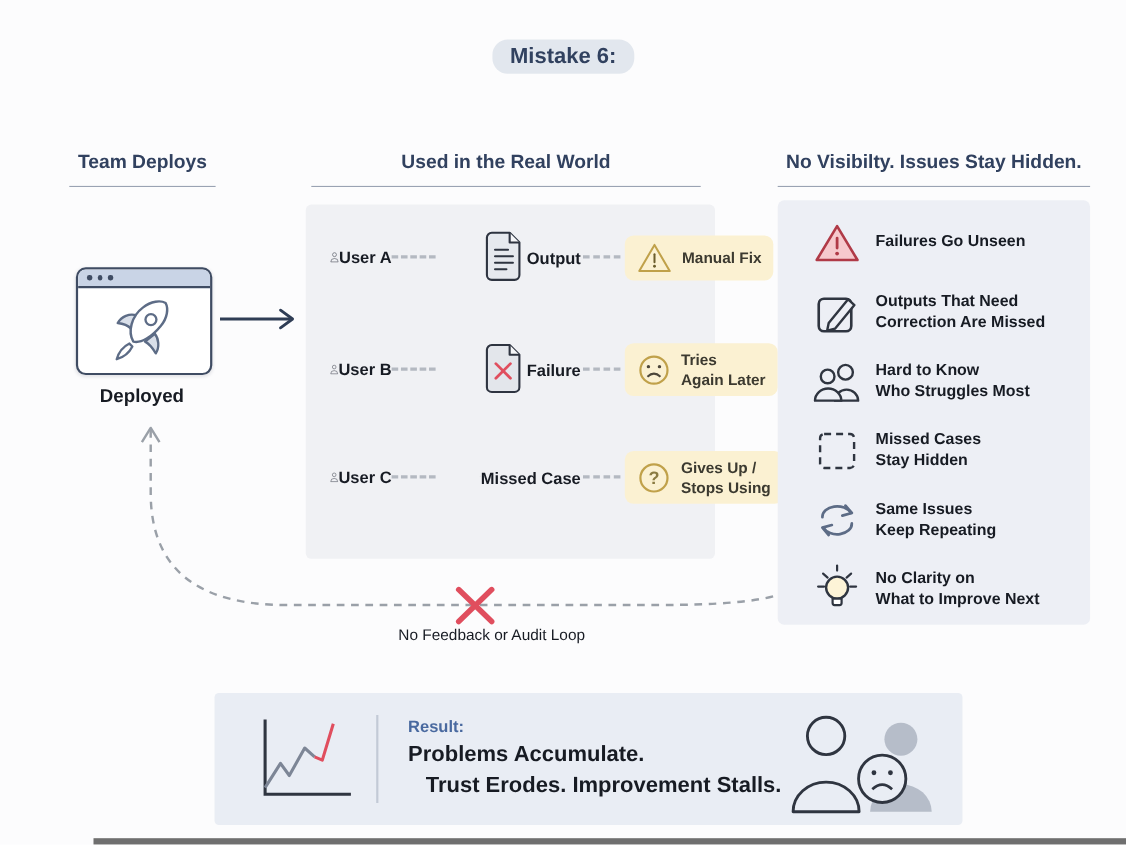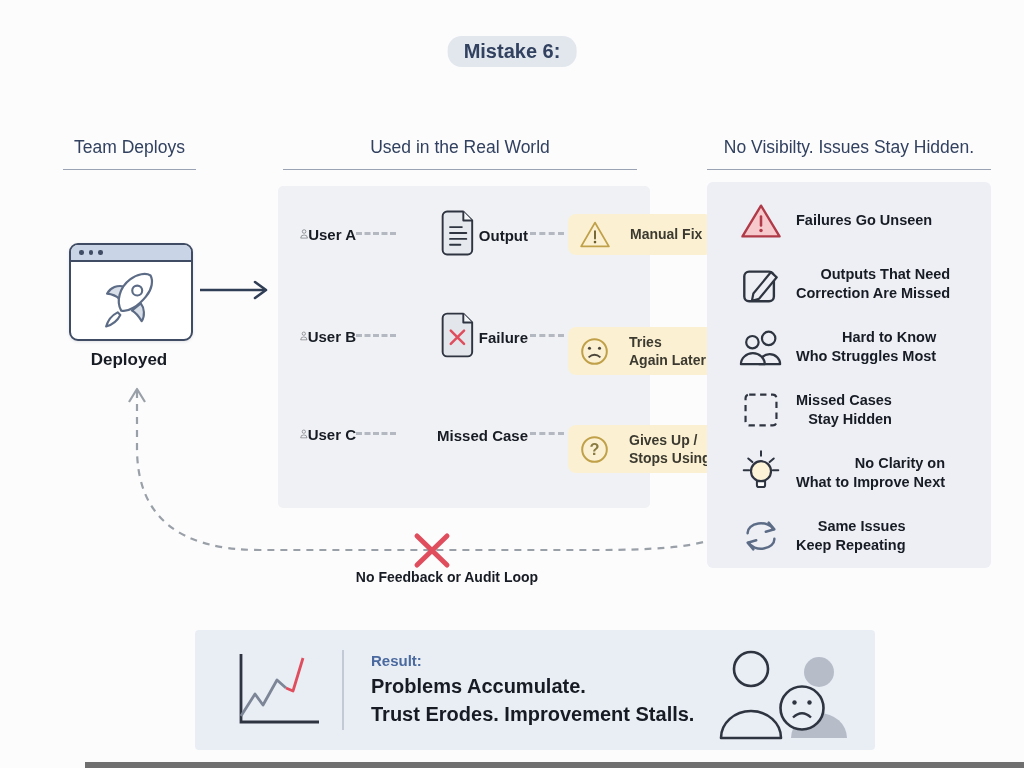--- a/index.html
+++ b/index.html
@@ -17,21 +17,21 @@
     background:var(--badge_bg,#e2e7ee);color:var(--navy,#31415f);
     font-size:20px;font-weight:bold;padding:4px 16px;border-radius:14px;margin-top:20px;
   }
   .title{
     top:56px;left:0;width:100%;text-align:center;
     font-size:28px;font-weight:bold;color:var(--ink,#171b23);letter-spacing:-.3px;
   }
 
   
   .col-head{
-    top:137px;text-align:center;font-size:17.5px;font-weight:normal;
+    top:137px;text-align:center;font-size:17.5px;font-weight:bold;
     color:var(--navy,#31415f);padding-bottom:11px;
     border-bottom:1.5px solid var(--underline,#9aa3b3);
   }
   .col-head.left{left:63px;width:133px;}
   .col-head.middle{left:283px;width:354px;}
   .col-head.right{left:707px;width:284px;}
 
   
   .deploy-card{
     left:69px;top:243px;width:120px;height:94px;background:#fff;
@@ -58,55 +58,55 @@
   .mrow{position:absolute;left:22px;display:flex;align-items:flex-start;}
   .mrow.r0{top:16px;} .mrow.r1{top:118px;} .mrow.r2{top:216px;}
   .stack{display:flex;align-items:center;}
   .stack.user{width:56px;}
   .stack.doc{width:92px;margin-left:40px;}
   .stack .lbl{margin-top:5px;font-size:15px;font-weight:bold;color:var(--ink,#171b23);white-space:nowrap;}
   .stack.user svg{margin-top:5px;}
   .conn{width:40px;border-top:3px dashed var(--connector,#b4b9c1);margin-top:30px;}
   .conn.c2{width:34px;margin-left:2px;}
   .outcome{
-    display:flex;align-items:center;gap:19px;margin-left:4px;
+    display:flex;align-items:center;gap:9px;margin-left:4px;
     background:var(--yellow_bg,#fbf1d2);border-radius:8px;padding:6px 11px;
     font-size:14px;font-weight:bold;color:var(--yellow_ink,#3c3a30);line-height:1.3;
   }
-  .outcome.one{margin-top:12px;} .outcome.two{margin-top:23px;padding-left:11px;}
+  .outcome.one{margin-top:12px;} .outcome.two{margin-top:8px;padding-left:11px;}
   .outcome .txt div{white-space:nowrap;}
 
   
   .right-panel{
     left:707px;top:182px;width:284px;height:386px;
     background:var(--panel_blue,#edeff5);border-radius:6px;
     box-sizing:border-box;padding:14px 0 0 32px;
   }
   .ritem{display:flex;align-items:center;gap:13px;height:50px;margin-bottom:13px;}
   .ricon{width:44px;display:flex;justify-content:center;align-items:center;flex:none;}
   .rtext{font-size:14.5px;font-weight:bold;color:var(--ink,#171b23);line-height:1.32;}
-  .rtext div{white-space:nowrap;text-align:right;}
+  .rtext div{white-space:nowrap;}
 
   
   .loop-svg{left:0;top:0;pointer-events:none;}
   .feedback-label{
     left:347px;top:569px;width:200px;text-align:center;
-    font-size:14px;font-weight:bold;color:var(--ink,#171b23);
+    font-size:14px;font-weight:normal;color:var(--ink,#171b23);
   }
 
   
   .result-panel{
     left:195px;top:630px;width:680px;height:120px;
     background:var(--result_bg,#e9edf4);border-radius:4px;
   }
   .chart-box{position:absolute;left:36px;top:19px;}
   .vdiv{position:absolute;left:147px;top:20px;width:2px;height:80px;background:#c3cad6;}
   .result-label{position:absolute;left:176px;top:22px;font-size:15px;font-weight:bold;color:var(--blue_accent,#49699f);}
   .result-line1{position:absolute;left:176px;top:45px;font-size:20px;font-weight:bold;color:var(--ink,#171b23);}
-  .result-line2{position:absolute;left:176px;top:73px;font-size:20px;font-weight:bold;color:var(--ink,#171b23);}
+  .result-line2{position:absolute;left:192px;top:73px;font-size:20px;font-weight:bold;color:var(--ink,#171b23);}
   .persons-box{position:absolute;left:512px;top:14px;}
 
   
   .bottom-bar{left:85px;bottom:0;width:939px;height:6px;background:#474747;opacity:.78;}
 </style>
 </head>
 <body>
 
 <div class="canvas">
 
@@ -286,44 +286,44 @@
         </svg>
       </span>
       <div class="rtext">
         <div>Missed Cases</div>
         <div>Stay Hidden</div>
       </div>
     </div>
 
     <div class="ritem">
       <span class="ricon">
-        <svg width="40" height="48" viewBox="0 0 44 52" fill="none">
-          <path d="M3 23 H9 M35 23 H41 M8 10 L12.5 14 M36 10 L31.5 14 M22 2 V7" stroke="var(--icon_ink,#2f3540)" stroke-width="2.2" stroke-linecap="round"></path>
-          <circle cx="22" cy="24" r="11" fill="#fdf4d7" stroke="var(--icon_ink,#2f3540)" stroke-width="2.4"></circle>
-          <path d="M17.5 35 h9 v4.5 a2 2 0 0 1 -2 2 h-5 a2 2 0 0 1 -2 -2 z" fill="#ffffff" stroke="var(--icon_ink,#2f3540)" stroke-width="2.2" stroke-linejoin="round"></path>
-        </svg>
-      </span>
-      <div class="rtext">
-        <div>No Clarity on</div>
-        <div>What to Improve Next</div>
-      </div>
-    </div>
-
-    <div class="ritem">
-      <span class="ricon">
         <svg width="42" height="36" viewBox="0 0 44 36" fill="none">
           <path d="M8 15 A14 10 0 0 1 35 11" stroke="var(--slate,#5d6c86)" stroke-width="2.6" stroke-linecap="round"></path>
           <path d="M30 4 L36 11 L27 13.5" stroke="var(--slate,#5d6c86)" stroke-width="2.6" stroke-linecap="round" stroke-linejoin="round"></path>
           <path d="M36 21 A14 10 0 0 1 9 25" stroke="var(--slate,#5d6c86)" stroke-width="2.6" stroke-linecap="round"></path>
           <path d="M14 32 L8 25 L17 22.5" stroke="var(--slate,#5d6c86)" stroke-width="2.6" stroke-linecap="round" stroke-linejoin="round"></path>
         </svg>
       </span>
       <div class="rtext">
         <div>Same Issues</div>
         <div>Keep Repeating</div>
+      </div>
+    </div>
+
+    <div class="ritem">
+      <span class="ricon">
+        <svg width="40" height="48" viewBox="0 0 44 52" fill="none">
+          <path d="M3 23 H9 M35 23 H41 M8 10 L12.5 14 M36 10 L31.5 14 M22 2 V7" stroke="var(--icon_ink,#2f3540)" stroke-width="2.2" stroke-linecap="round"></path>
+          <circle cx="22" cy="24" r="11" fill="#fdf4d7" stroke="var(--icon_ink,#2f3540)" stroke-width="2.4"></circle>
+          <path d="M17.5 35 h9 v4.5 a2 2 0 0 1 -2 2 h-5 a2 2 0 0 1 -2 -2 z" fill="#ffffff" stroke="var(--icon_ink,#2f3540)" stroke-width="2.2" stroke-linejoin="round"></path>
+        </svg>
+      </span>
+      <div class="rtext">
+        <div>No Clarity on</div>
+        <div>What to Improve Next</div>
       </div>
     </div>
   </div>
 
   <svg class="abs loop-svg" width="1024" height="768" viewBox="0 0 1024 768" fill="none">
     <path d="M137 391 L137 448 Q137 550 260 550 L598 550 Q678 550 707 541" stroke="var(--dash_gray,#9aa0a8)" stroke-width="2.2" stroke-dasharray="7 6"></path>
     <path d="M129 402 L137 389 L145 402" stroke="var(--dash_gray,#9aa0a8)" stroke-width="2.2" stroke-linejoin="round"></path>
     <g>
       <path d="M417 536 L447 565 M447 536 L417 565" stroke="var(--red,#e04e5e)" stroke-width="5" stroke-linecap="round"></path>
     </g>

